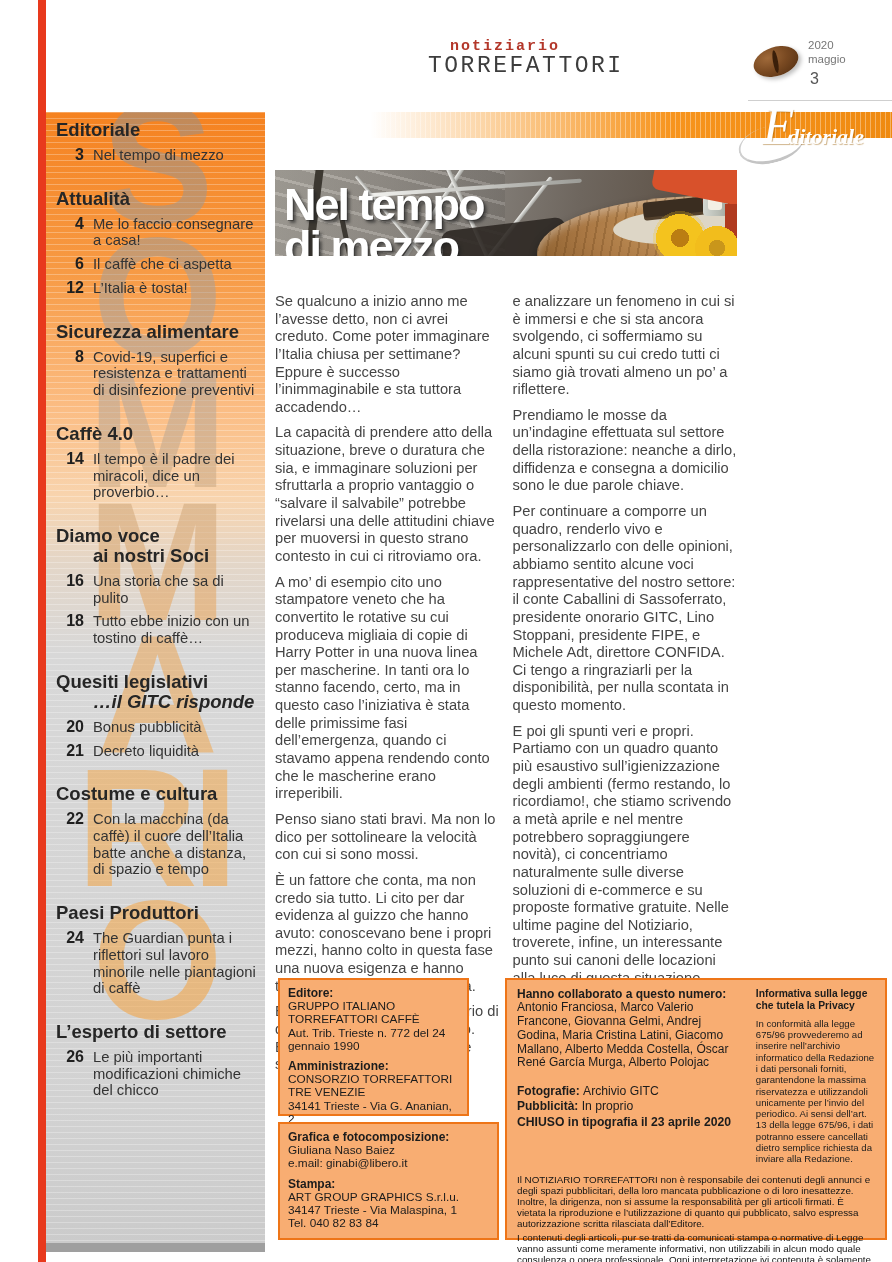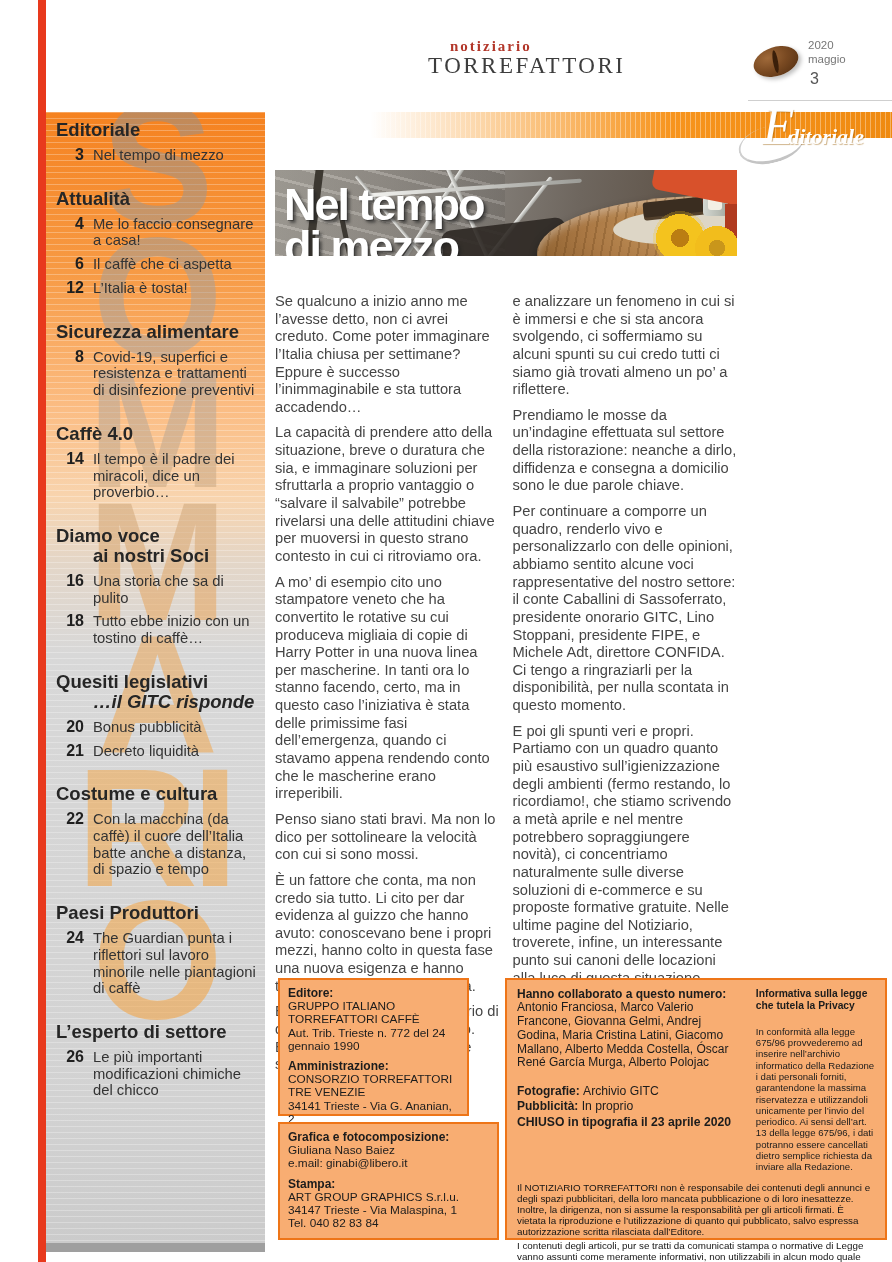--- a/index.html
+++ b/index.html
@@ -26,21 +26,21 @@
   .toc-subtitle{font-size:18.5px;font-weight:bold;color:#262626;line-height:1.08;margin-left:37px;}
   .toc-subtitle-italic{font-size:18.5px;font-weight:bold;font-style:italic;color:#262626;
     line-height:1.08;margin-left:37px;}
   .toc-subtitle:empty,.toc-subtitle-italic:empty{display:none;}
   .toc-entry{display:flex;margin-top:7px;}
   .toc-num{flex:none;width:28px;text-align:right;padding-right:9px;
     font-weight:bold;font-size:16px;color:#1f1f1f;line-height:1.05;}
   .toc-text{font-size:14.8px;line-height:1.13;color:#333;}
 
   
-  .masthead{position:absolute;left:428px;top:38px;font-family:Liberation Serif, serif;}
+  .masthead{position:absolute;left:428px;top:38px;font-family:Liberation Mono, monospace;}
   .mast-top{font-size:15px;font-weight:bold;letter-spacing:2px;color:#b3372a;margin-left:22px;}
   .mast-main{font-size:23px;letter-spacing:2.5px;color:#3d3d3d;margin-top:-2px;}
   .issue{position:absolute;left:808px;top:38px;font-size:11.5px;color:#777;line-height:1.25;}
   .page-num{position:absolute;left:810px;top:70px;font-size:16px;color:#555;}
   .head-rule{position:absolute;left:748px;top:100px;width:144px;height:1px;background:#cfcfcf;}
   .bean{position:absolute;left:753px;top:47px;width:46px;height:29px;border-radius:50%;
     transform:rotate(-18deg);
     background:radial-gradient(ellipse at 35% 30%,#a06a3a 0%,#7a4a22 45%,#4f2c10 100%);
     box-shadow:2px 3px 4px rgba(0,0,0,.25);}
   .bean::after{content:"";position:absolute;left:20px;top:3px;width:5px;height:23px;
@@ -118,21 +118,21 @@
   .cblock{margin-bottom:7px;}
   .clabel{font-weight:bold;font-size:12px;line-height:1.1;}
   .clines{font-size:11.8px;line-height:1.12;white-space:pre-line;}
   .ctop{display:flex;}
   .cmid{width:238px;}
   .cpriv{width:124px;padding-left:10px;}
   .collab-names{font-size:12px;line-height:1.15;margin-bottom:14px;}
   .cinline{font-size:12.2px;line-height:1.2;}
   .cinline .clabel{display:inline;}
   .chiuso{font-weight:bold;font-size:12.2px;margin-top:2px;}
-  .priv-title{font-weight:bold;font-size:10.3px;line-height:1.15;white-space:pre-line;margin-bottom:14px;}
+  .priv-title{font-weight:bold;font-size:10.3px;line-height:1.15;white-space:pre-line;margin-bottom:6px;}
   .priv-body{font-size:9.6px;line-height:1.18;}
   .disclaimers{margin-top:9px;}
   .disclaimers p{margin:0 0 3px 0;font-size:9.8px;line-height:1.13;color:#141414;}
 </style>
 </head>
 <body>
 
 <div class="red-bar"></div>
 
 <div class="masthead">

